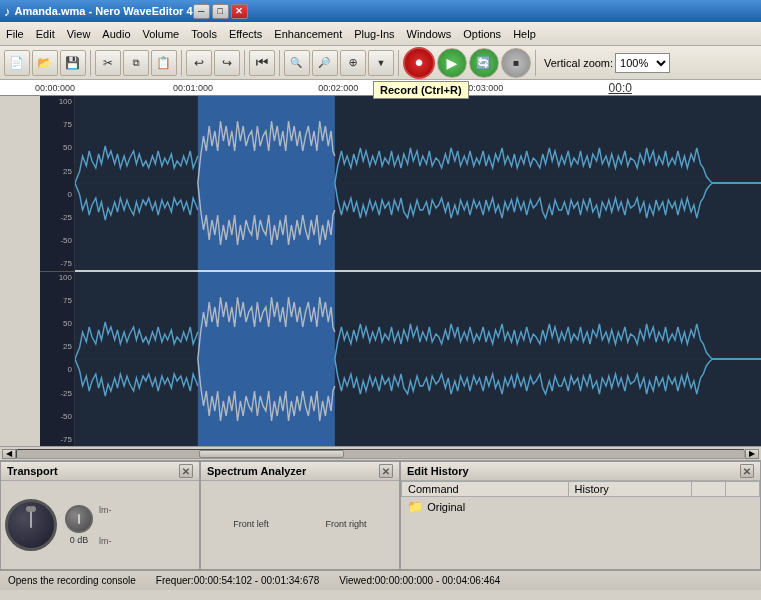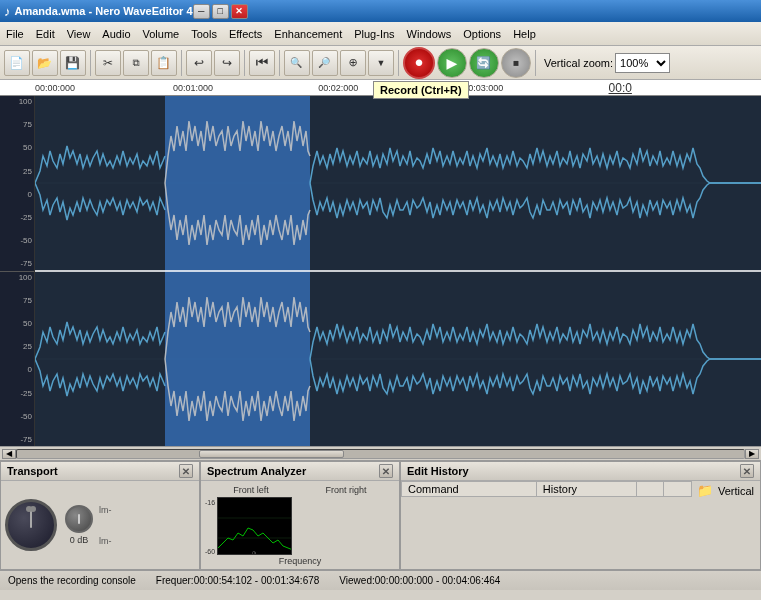--- a/index.html
+++ b/index.html
@@ -335,21 +335,21 @@
 <div id="timeline" style="height:16px; background:#ffffff; border-bottom:1px solid #888; position:relative; overflow:hidden;">
   <div style="position:absolute; left:35px; right:0; top:0; bottom:0; display:flex; align-items:center;">
     <span style="position:absolute; left:0; font-size:9px; color:#333;">00:00:000</span>
     <span style="position:absolute; left:19%; font-size:9px; color:#333;">00:01:000</span>
     <span style="position:absolute; left:39%; font-size:9px; color:#333;">00:02:000</span>
     <span style="position:absolute; left:59%; font-size:9px; color:#333;">00:03:000</span>
     <span style="position:absolute; left:79%; font-size:12px; color:#333;text-decoration:underline;">00:0</span>
   </div>
 </div>
 
-<div id="waveform-area" style="height:350px; background:#ef4444; position:relative; overflow:hidden; display:flex;">
+<div id="waveform-area" style="height:350px; background:#ef4444; position:relative; overflow:hidden; display:flex;margin-left:40px;">
 
   <div style="width:35px; display:flex; flex-direction:column; background:#1a2030; border-right:1px solid #333;">
 
     <div style="flex:1; display:flex; flex-direction:column; justify-content:space-between; padding:2px 2px 2px 0; border-bottom:1px solid #555;">
       <span style="font-size:8px; color:#aaa; text-align:right; line-height:1;">100</span>
       <span style="font-size:8px; color:#aaa; text-align:right; line-height:1;">75</span>
       <span style="font-size:8px; color:#aaa; text-align:right; line-height:1;">50</span>
       <span style="font-size:8px; color:#aaa; text-align:right; line-height:1;">25</span>
       <span style="font-size:8px; color:#aaa; text-align:right; line-height:1;">0</span>
       <span style="font-size:8px; color:#aaa; text-align:right; line-height:1;">-25</span>
@@ -562,64 +562,45 @@
     </div>
     <div class="panel-content">
       <div style="width:100%;">
 
         <div style="display:flex; justify-content:space-around; font-size:9px; color:#333; margin-bottom:2px;">
           <span>Front left</span>
           <span>Front right</span>
         </div>
         <div style="display:flex; gap:4px;">
 
-          <div style="flex:1; position:relative;">
-            <div style="display:flex; align-items:flex-start;">
-              <div style="font-size:7px; color:#333; margin-right:2px; display:flex; flex-direction:column; justify-content:space-between; height:58px; padding-top:2px;">
-                <span>-16</span>
-                <span>-60</span>
-              </div>
-              <svg width="75" height="58" style="background:#000; border:1px solid #333;">
-
-                <line x1="0" y1="20" x2="75" y2="20" stroke="#1a3a1a" stroke-width="0.5"></line>
-                <line x1="0" y1="40" x2="75" y2="40" stroke="#1a3a1a" stroke-width="0.5"></line>
-
-                <polyline points="0,50 5,45 10,40 15,42 20,35 25,38 30,30 35,32 40,38 45,35 50,40 55,45 60,42 65,48 70,50 75,52" fill="none" stroke="#00bb00" stroke-width="1"></polyline>
-
-                <line x1="37" y1="54" x2="37" y2="58" stroke="#555" stroke-width="1"></line>
-                <text x="34" y="58" fill="#555" font-size="7">0</text>
-              </svg>
-            </div>
-            <div style="font-size:9px; color:#333; text-align:center; margin-top:1px;">Frequency</div>
-          </div>
 
         </div>
       </div>
     </div>
   </div>
 
   <div class="panel" id="history-panel" style="flex:1;">
     <div class="panel-header">
       <span>Edit History</span>
       <div class="panel-close">✕</div>
     </div>
-    <div class="panel-content" style="flex-direction:row; align-items:flex-start; padding:0;">
+    <div class="panel-content" style="flex-direction:column; align-items:flex-start; padding:0;">
       <table class="history-table">
         <thead>
           <tr>
             <th>Command</th>
             <th>History</th>
             <th></th>
             <th></th>
           </tr>
         </thead>
       </table>
       <div class="history-original">
         <span class="folder-icon">📁</span>
-        <span>Vertical</span>
+        <span>Original</span>
       </div>
     </div>
   </div>
 </div>
 
 <div id="statusbar">
   <span class="status-section">Opens the recording console</span>
   <span class="status-section">Frequer:00:00:54:102 - 00:01:34:678</span>
   <span class="status-section">Viewed:00:00:00:000 - 00:04:06:464</span>
 </div>

